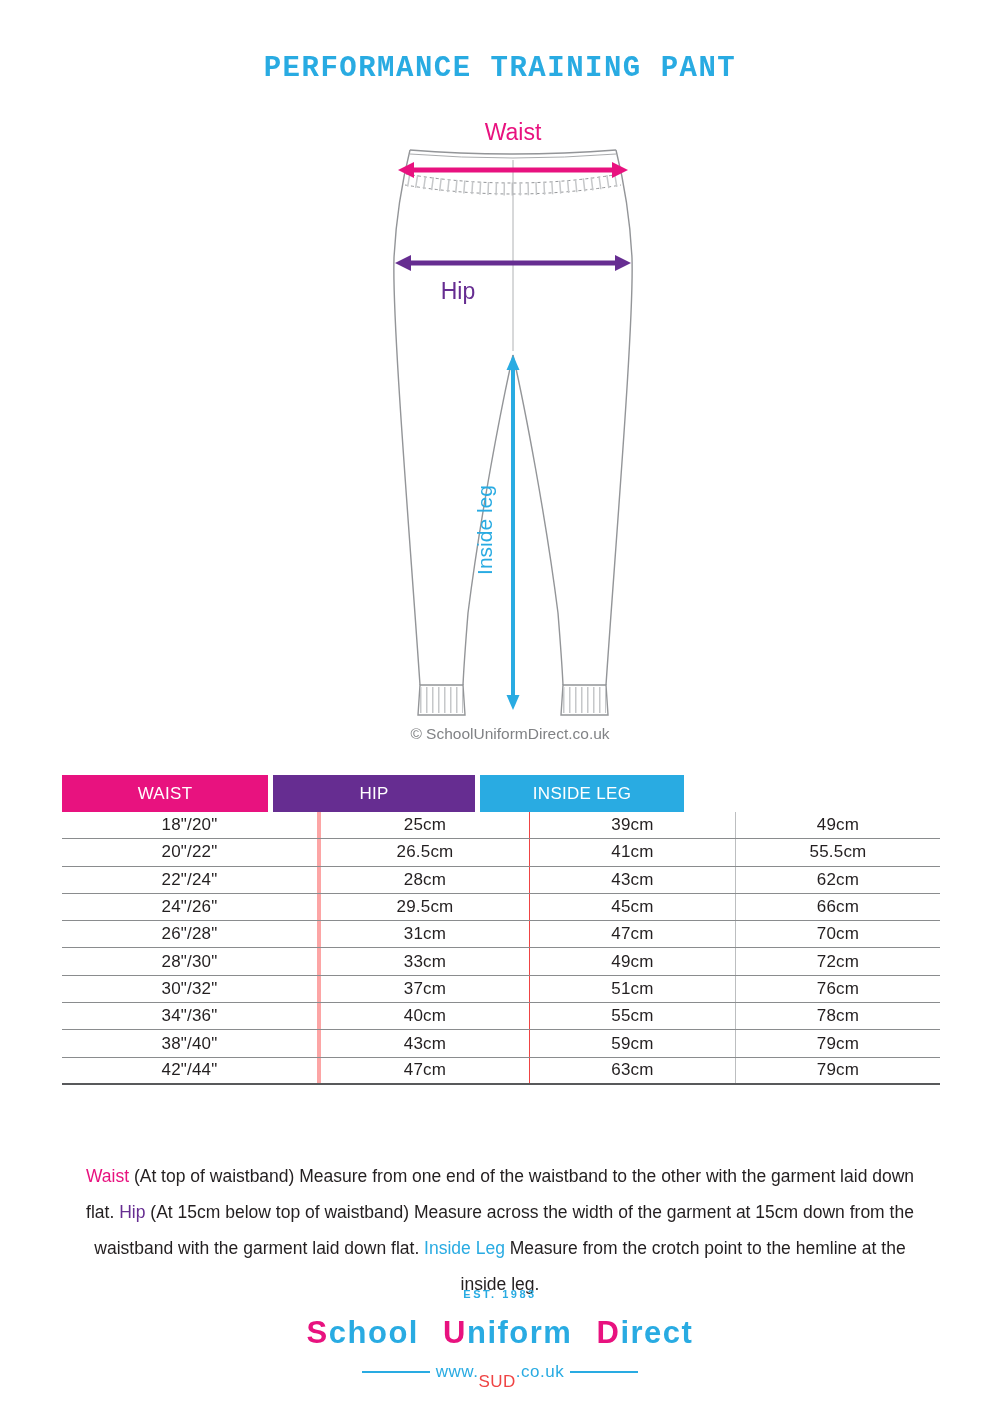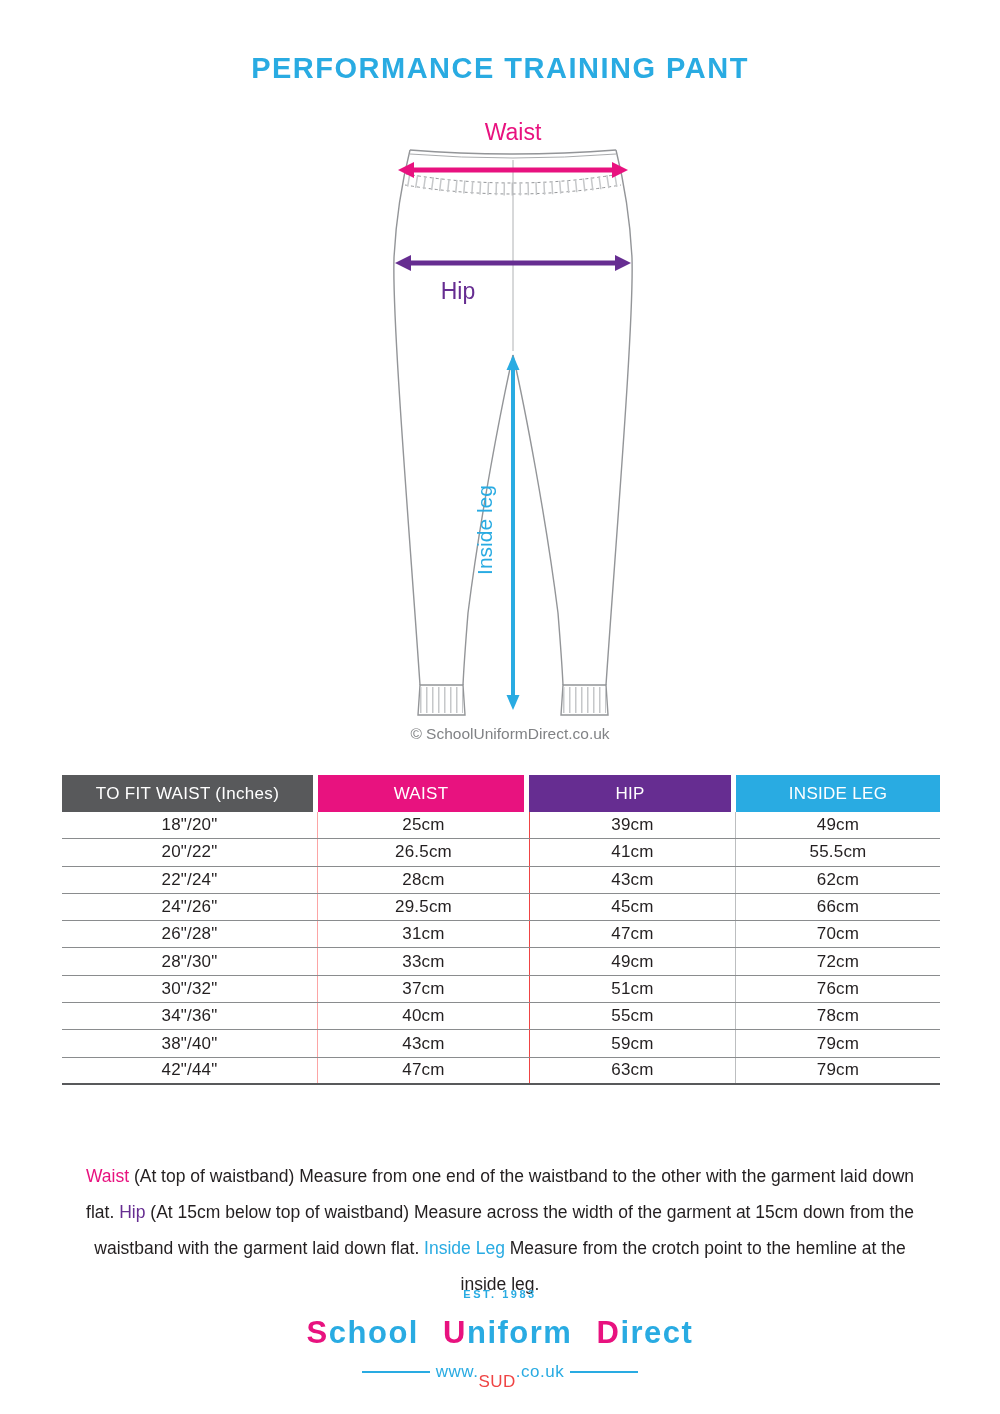--- a/index.html
+++ b/index.html
@@ -19,20 +19,21 @@
     background:#fff;
     font-family:"Liberation Sans", sans-serif;
     color:var(--ink);
     overflow:hidden;
   }
   .title{
     position:absolute;top:52px;left:0;width:100%;
     text-align:center;
     font-size:29px;font-weight:bold;letter-spacing:1.5px;
     color:var(--cyan);
+    font-family:Liberation Mono, monospace;
   }
   .diagram{position:absolute;left:368px;top:118px;width:280px;height:648px;}
 
   
   .size-table{position:absolute;left:62px;top:775px;width:878px;}
   .thead{display:flex;gap:5px;height:37px;}
   .th{
     display:flex;align-items:center;justify-content:center;
     color:#fff;font-size:17px;letter-spacing:0.3px;
   }
@@ -44,21 +45,21 @@
   .t-row{
     display:flex;height:27.3px;align-items:center;
     border-bottom:1px solid #8a8c8e;
   }
   .t-row:last-child{border-bottom:2px solid #58595b;}
   .t-cell{
     text-align:center;font-size:17px;color:var(--ink);
     letter-spacing:0.2px;
   }
   .t-cell:nth-child(1){width:255px;}
-  .t-cell:nth-child(2){width:212px;border-left:1px solid #fca5a5;}
+  .t-cell:nth-child(2){width:212px;border-left:4px solid #fca5a5;}
   .t-cell:nth-child(3){width:206px;border-left:1px solid #ef4444;}
   .t-cell:nth-child(4){width:205px;border-left:1px solid #bcbec0;}
   .t-cell{height:100%;display:flex;align-items:center;justify-content:center;}
 
   
   .description{
     position:absolute;left:85px;top:1158px;width:830px;
     text-align:center;font-size:17.5px;line-height:36px;color:var(--ink);
   }
 
@@ -140,21 +141,20 @@
     </g>
 
     <text x="145" y="22" text-anchor="middle" font-size="23" style="fill: rgb(232, 18, 127);">Waist</text>
     <text x="90" y="181" text-anchor="middle" font-size="23" style="fill: rgb(102, 45, 145);">Hip</text>
     <text x="124" y="412" text-anchor="middle" font-size="21" transform="rotate(-90 124 412)" style="fill: rgb(41, 171, 226);">Inside leg</text>
     <text x="142" y="621" text-anchor="middle" font-size="15.5" style="fill: rgb(128, 130, 133);">© SchoolUniformDirect.co.uk</text>
   </svg>
 
   <div class="size-table">
     <div class="thead">
-      <div class="th c1" style="background-color: rgb(88, 89, 91);">TO FIT WAIST (Inches)</div>
       <div class="th c2" style="background-color: rgb(232, 18, 127);">WAIST</div>
       <div class="th c3" style="background-color: rgb(102, 45, 145);">HIP</div>
       <div class="th c4" style="background-color: rgb(41, 171, 226);">INSIDE LEG</div>
     </div>
     <div class="tbody">
         <div class="t-row">
           <div class="t-cell">18"/20"</div>
           <div class="t-cell">25cm</div>
           <div class="t-cell">39cm</div>
           <div class="t-cell">49cm</div>

